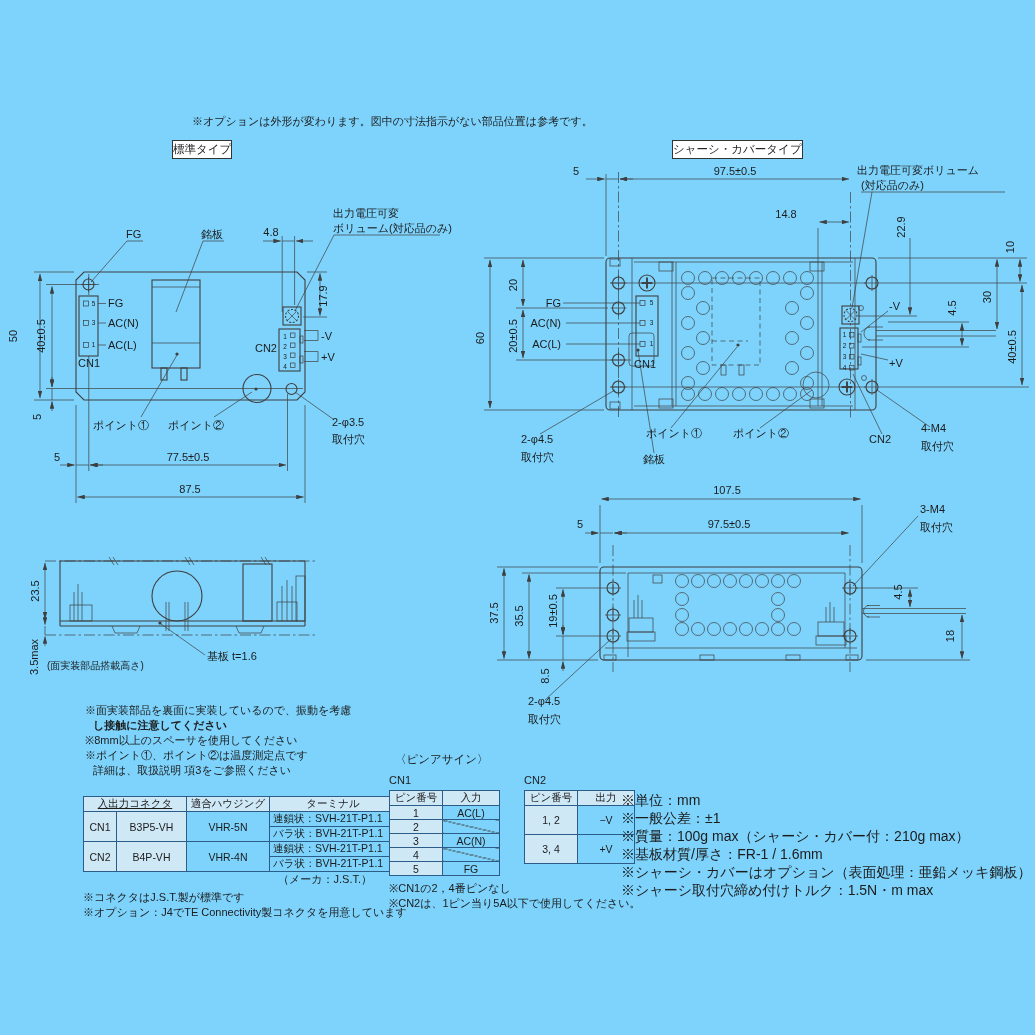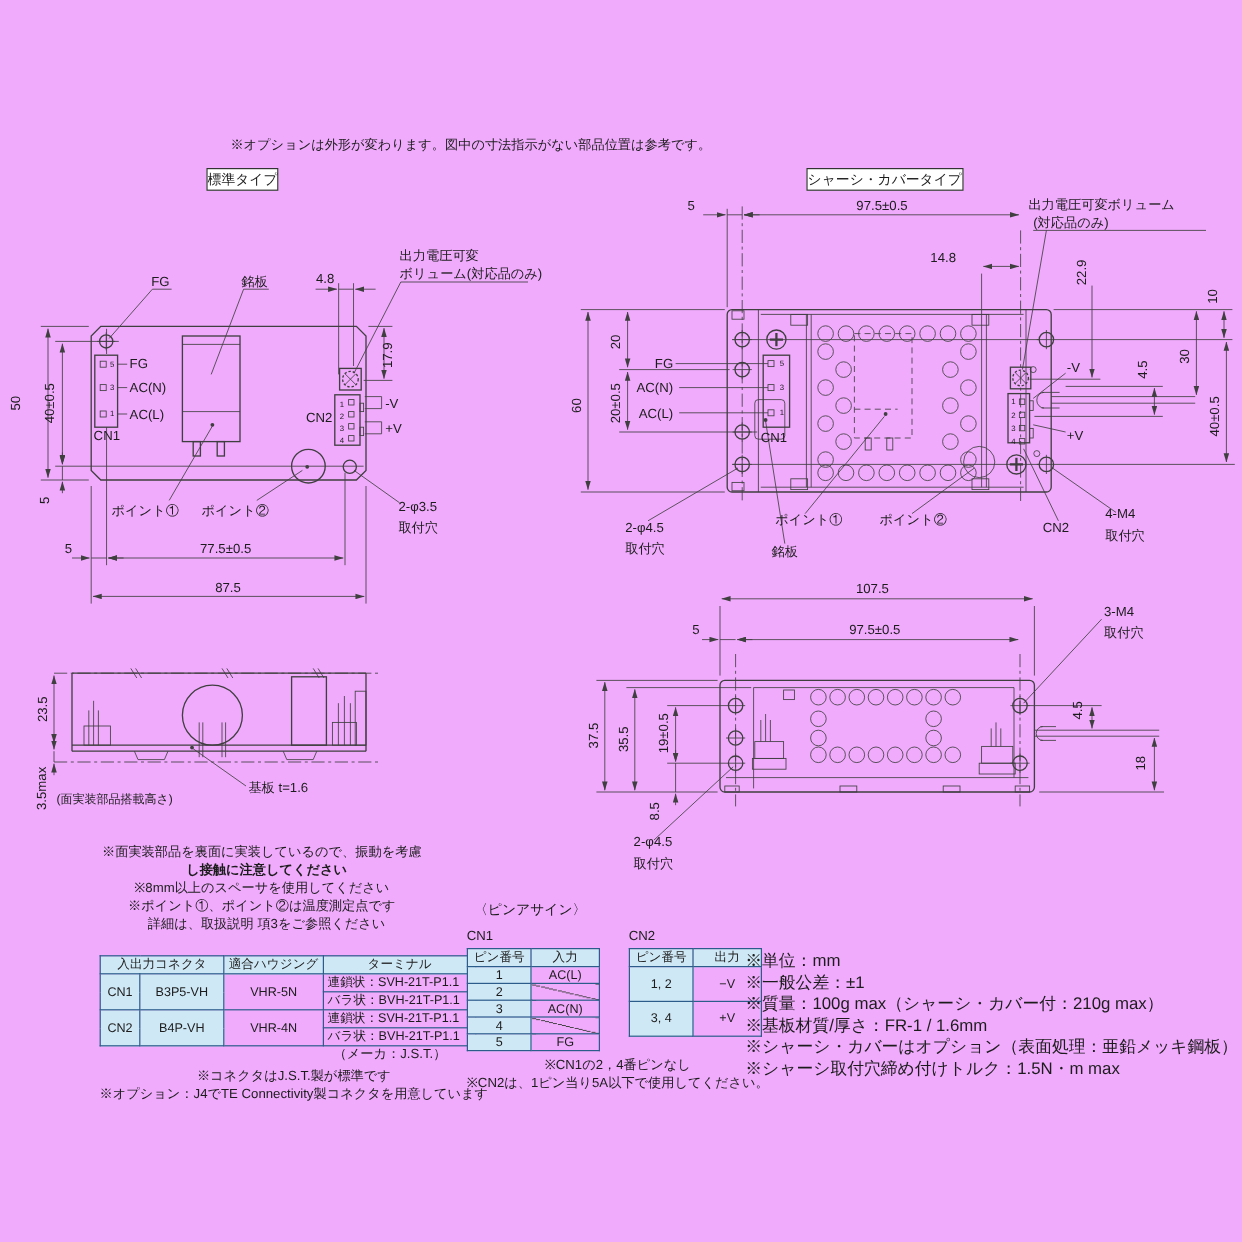--- a/index.html
+++ b/index.html
@@ -1,16 +1,16 @@
 <!DOCTYPE html>
 <html><head>
 <meta charset="utf-8">
 <style>
   html,body{margin:0;padding:0;background:#fff;}
-  #stage{position:relative;width:1035px;height:1035px;background:#f0abfc;overflow:hidden;
+  #stage{position:relative;width:1035px;height:1035px;background:#7dd3fc;overflow:hidden;
          font-family:"Liberation Sans",sans-serif;color:#1c1c1c;}
   .abs{position:absolute;}
   .note{font-size:11px;line-height:15px;white-space:nowrap;}
   .typebox{border:1.2px solid #333;padding:1px 0;font-size:11.5px;white-space:nowrap;background:#fff;}
   svg text{fill:#1c1c1c;font-family:"Liberation Sans",sans-serif;}
   .t11{font-size:11px;} .t10{font-size:10px;} .t7{font-size:6.5px;}
   .ln{stroke:#3f3f3f;stroke-width:1.1;fill:none;}
   .tn{stroke:#3f3f3f;stroke-width:0.7;fill:none;}
   .tk{stroke:#3f3f3f;stroke-width:1.9;fill:none;}
   .ch{stroke:#3f3f3f;stroke-width:0.7;fill:none;stroke-dasharray:11 3 2.5 3;}
@@ -18,21 +18,21 @@
   .knl{stroke-dasharray:2 1.6;}
   .dot{fill:#3f3f3f;stroke:none;}
   table.dtab{border-collapse:collapse;font-size:10.5px;}
   table.dtab th,table.dtab td{border:1px solid #2b5c8a;padding:0 3px;height:13px;
     text-align:center;font-weight:normal;white-space:nowrap;}
   table.dtab .hd{background:#cfe8f6;}
   table.dtab td.lt{text-align:left;}
   td.slash{background:
     linear-gradient(to top right,transparent 48.5%,#444 48.5%,#444 51.5%,transparent 51.5%);}
   .rnotes{font-size:14px;line-height:18px;white-space:nowrap;}
-  .snotes{font-size:11px;line-height:15px;white-space:nowrap;text-align:center;}
+  .snotes{font-size:11px;line-height:15px;white-space:nowrap;}
 </style>
 </head>
 <body>
 
 <div id="stage">
 
   <div class="abs note" style="left:192px;top:114px;">※オプションは外形が変わります。図中の寸法指示がない部品位置は参考です。</div>
   <div class="abs typebox" style="left:172px;top:140px;">標準タイプ</div>
   <div class="abs typebox" style="left:672px;top:140px;">シャーシ・カバータイプ</div>
 
@@ -507,21 +507,21 @@
     <div style="padding-left:8px;font-weight:bold;">し接触に注意してください</div>
     <div>※8mm以上のスペーサを使用してください</div>
     <div>※ポイント①、ポイント②は温度測定点です</div>
     <div style="padding-left:8px;">詳細は、取扱説明 項3をご参照ください</div>
   </div>
 
   <div class="abs" style="left:83px;top:796px;">
     <table class="dtab">
       <tbody>
           <tr>
-        <th class="hd" colspan="2" style="width:96px;">入出力コネクタ</th>
+        <th class="hd" colspan="2" style="width:96px;text-decoration:underline;">入出力コネクタ</th>
         <th class="hd" style="width:76px;">適合ハウジング</th>
         <th class="hd" style="width:120px;">ターミナル</th>
       </tr>
       <tr>
         <td class="hd" rowspan="2" style="width:26px;">CN1</td>
         <td class="hd" rowspan="2">B3P5-VH</td>
         <td rowspan="2">VHR-5N</td>
         <td class="lt">連鎖状：SVH-21T-P1.1</td>
       </tr>
       <tr>

